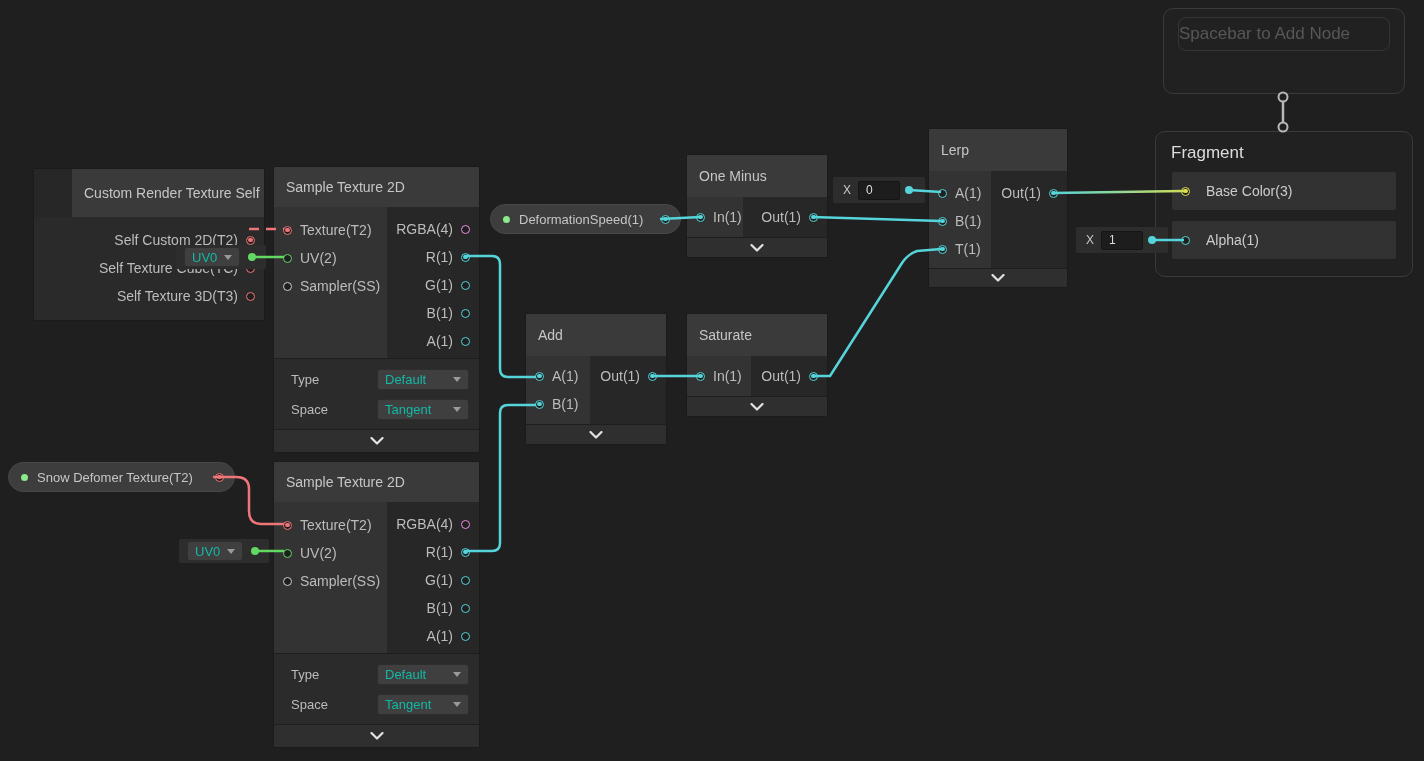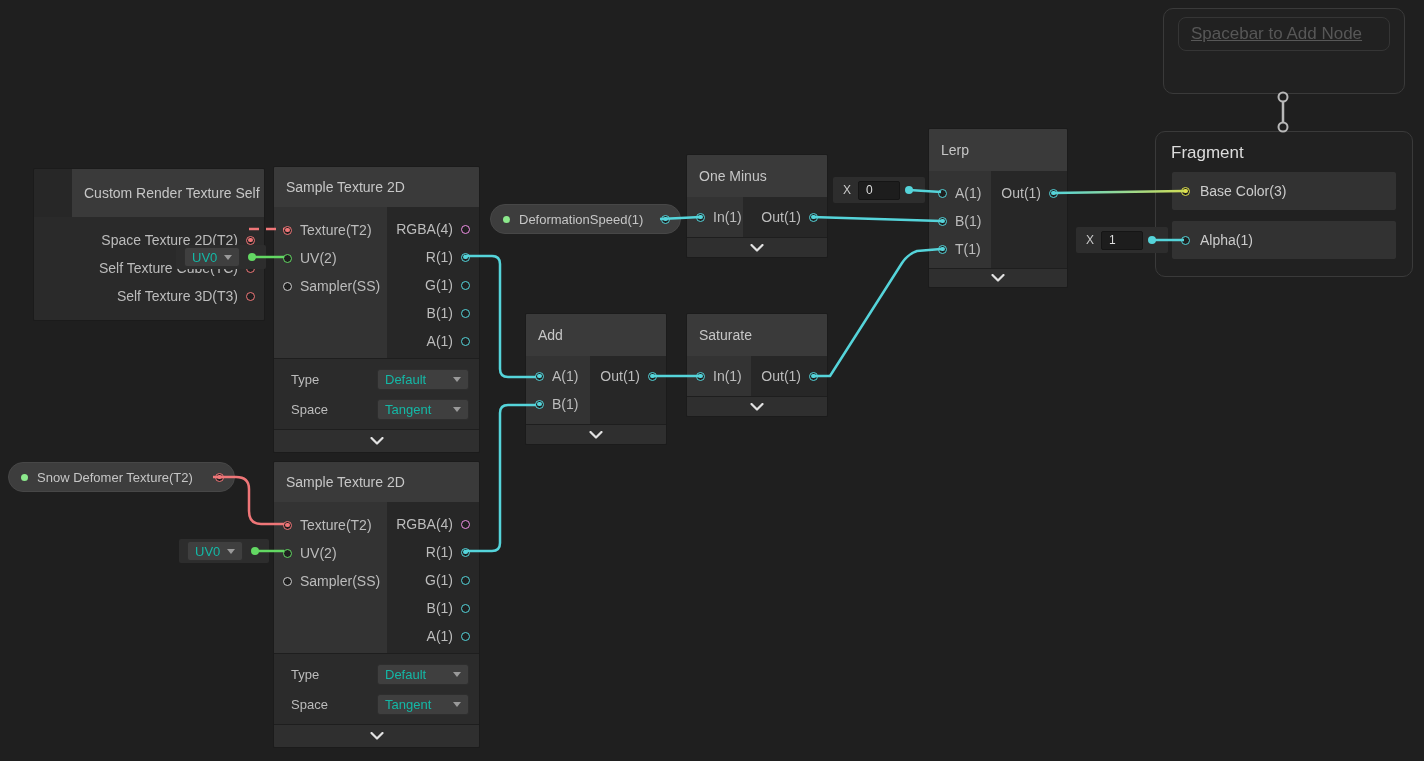--- a/index.html
+++ b/index.html
@@ -53,38 +53,38 @@
   .wx{color:#c9c9c9;font-size:12px;margin-left:10px;}
   .wfield{background:#1d1d1d;border:1px solid #151515;border-radius:2px;width:42px;height:19px;
           margin-left:7px;display:flex;align-items:center;padding-left:7px;color:#dddddd;
           font-size:12px;box-sizing:border-box;}
 
   
   .block{position:absolute;background:#212121;border:1.5px solid #3a3a3a;border-radius:10px;
          box-sizing:border-box;z-index:1;}
   .btitle{color:#dcdcdc;font-size:17px;padding:11px 0 0 15px;}
   .bplaceholder{margin:8px 14px 0 14px;height:32px;border:1.5px solid #353535;border-radius:8px;
-         display:flex;align-items:center;padding-left:12px;color:#575757;font-size:17px;text-decoration:underline;}
+         display:flex;align-items:center;color:#575757;font-size:17px;}
   .brow{background:#323232;border-radius:2px;margin:0 16px;height:38px;display:flex;
-        align-items:center;gap:10px;padding-left:9px;color:#cccccc;font-size:14px;}
+        align-items:center;gap:16px;padding-left:9px;color:#cccccc;font-size:14px;}
 
   svg.edges{position:absolute;left:0;top:0;z-index:10;pointer-events:none;}
 </style>
 </head>
 <body>
 
 <div id="canvas">
 
   <div class="node" style="left:33px;top:168px;width:230px;">
     <div class="ntitle" style="height:48px;margin-left:38px;">
       <span>Custom Render Texture Self</span>
     </div>
     <div style="background:#2a2a2a;height:94px;padding-top:9px;">
       <div class="prow out">
-        <span>Space Texture 2D(T2)</span>
+        <span>Self Custom 2D(T2)</span>
         <span class="port p-red on"></span>
       </div>
       <div class="prow out">
         <span>Self Texture Cube(TC)</span>
         <span class="port p-red"></span>
       </div>
       <div class="prow out">
         <span>Self Texture 3D(T3)</span>
         <span class="port p-red"></span>
       </div>

